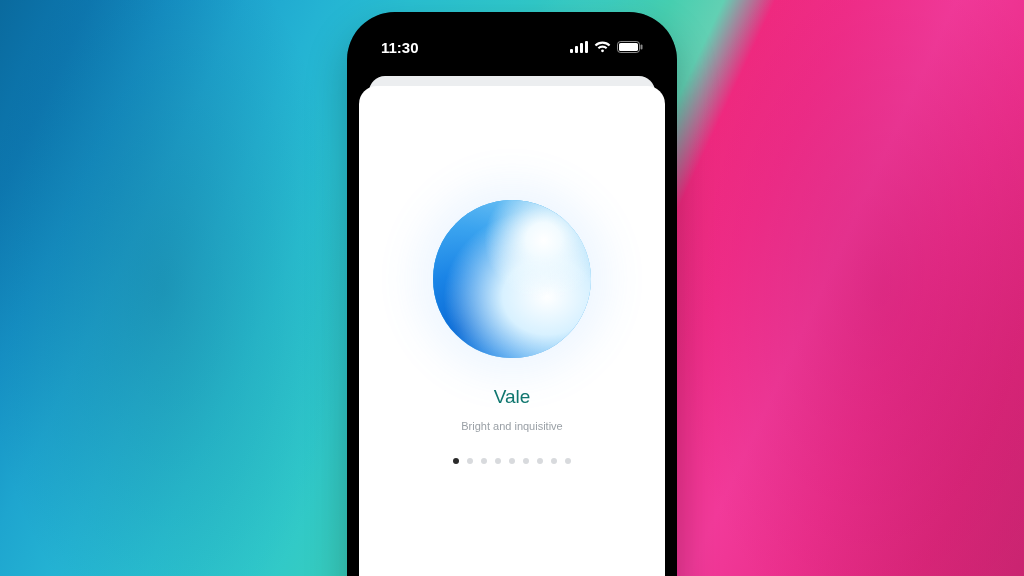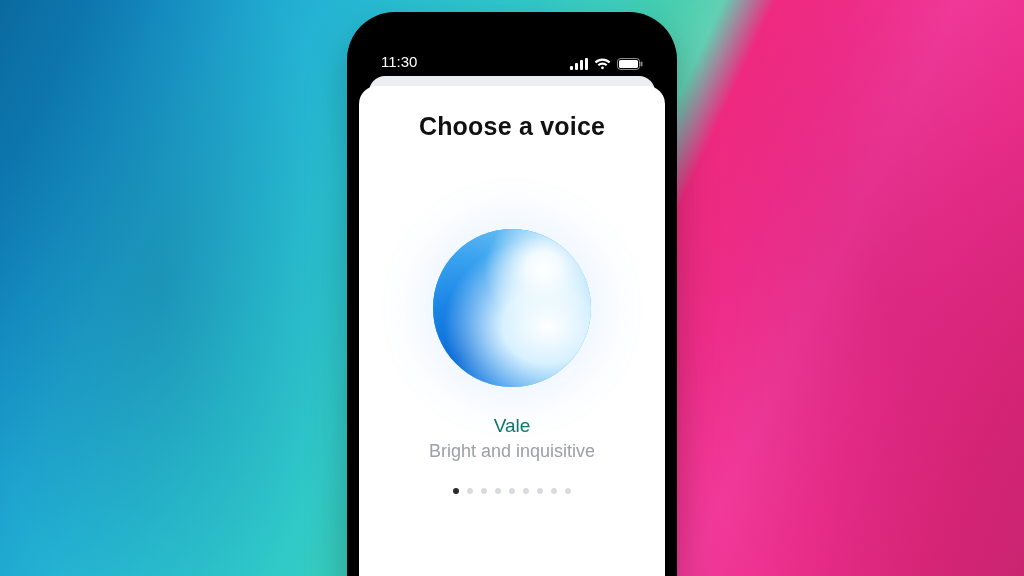--- a/index.html
+++ b/index.html
@@ -46,25 +46,25 @@
     height: 100%;
     background: #000;
     border-radius: 38px;
     overflow: hidden;
   }
 
   .statusbar {
     height: 46px;
     color: #fff;
     display: flex;
-    align-items: flex-end;
+    align-items: center;
     justify-content: space-between;
     padding: 0 22px;
     font-size: 15px;
-    font-weight: 400;
+    font-weight: 700;
   }
   .status-icons { display: flex; align-items: center; gap: 6px; }
   .status-icons svg { display: block; }
 
   .sheet-stack {
     position: absolute;
     left: 0; right: 0;
     top: 52px;
     bottom: 0;
   }
@@ -118,22 +118,22 @@
       linear-gradient(135deg, #2a95e8 0%, #4fb4f1 35%, #a6dcf8 60%, #e8f6fd 80%, #fff 100%);
   }
 
   .voice-name {
     margin-top: 28px;
     font-size: 19px;
     font-weight: 500;
     color: #0f766e;
   }
   .voice-desc {
-    margin-top: 4px;
-    font-size: 18px;
+    margin-top: 12px;
+    font-size: 11px;
     color: #9aa0a6;
     font-weight: 400;
   }
 
   .dots {
     margin-top: 26px;
     display: flex;
     gap: 8px;
   }
   .dot {
@@ -175,21 +175,20 @@
               <rect x="23.5" y="3.5" width="2" height="5" rx="1" fill="#fff" fill-opacity=".55"></rect>
             </svg>
           </span>
         </div>
       </div>
 
       <div class="sheet-stack">
         <div class="sheet-back"></div>
         <div class="sheet">
 
-          <h1 class="title">Choose a voice</h1>
 
           <div class="orb-wrap">
             <div class="orb"></div>
           </div>
 
           <div class="voice-name">Vale</div>
           <div class="voice-desc">Bright and inquisitive</div>
 
           <div class="dots">
               <span class="dot active"></span>

